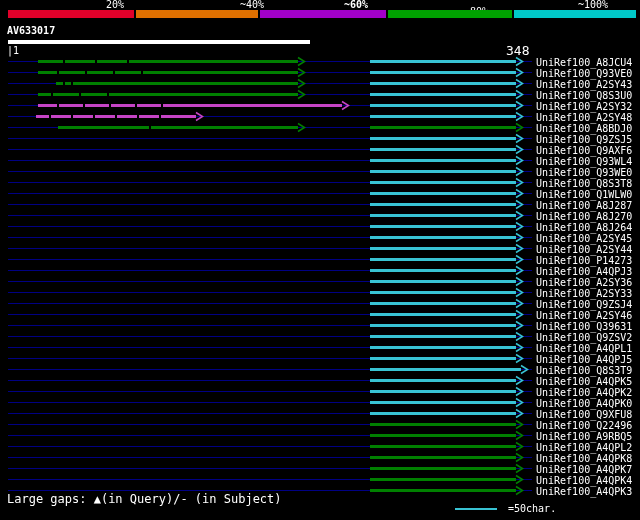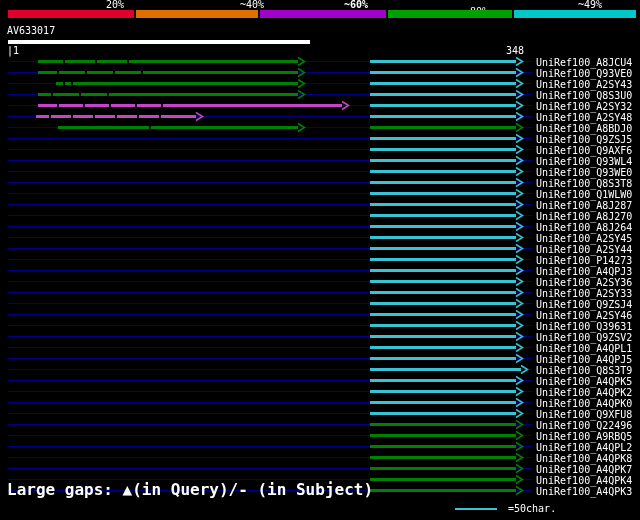--- a/index.html
+++ b/index.html
@@ -2,40 +2,40 @@
 <html><head>
 <meta charset="utf-8">
 <style>
   html,body{margin:0;padding:0;background:#000;}
   .screen{position:relative;width:640px;height:520px;background:#000;overflow:hidden;
           font-family:"DejaVu Sans Mono","Liberation Mono",monospace;color:#fff;}
   .abs{position:absolute;}
   .t10{font-size:10px;line-height:10px;white-space:pre;}
   .scale-labels{position:absolute;top:0;left:0;width:640px;height:24px;}
   .scale-bar{position:absolute;top:10px;left:0;width:640px;height:8px;}
-  .query-name{position:absolute;left:7px;top:26px;font-size:10px;line-height:10px;font-weight:normal;}
+  .query-name{position:absolute;left:7px;top:26px;font-size:10px;line-height:10px;font-weight:bold;}
   .query-bar{position:absolute;top:40px;height:4px;background:#fff;}
   .ruler-left{position:absolute;left:7px;top:46px;font-size:10px;line-height:10px;}
-  .ruler-right{position:absolute;left:506px;top:46px;font-size:10px;line-height:10px;}
+  .ruler-right{position:absolute;left:506px;top:46px;font-size:13px;line-height:10px;}
   svg.plot{position:absolute;left:0;top:0;}
-  .footer-note{position:absolute;left:7px;top:484px;font-size:16px;line-height:11px;font-weight:bold;}
+  .footer-note{position:absolute;left:7px;top:494px;font-size:12px;line-height:11px;}
   .scale-line{position:absolute;top:508px;height:2px;}
   .scale-text{position:absolute;left:500px;top:503px;font-size:10px;line-height:11px;margin-left:8px;}
 </style>
 </head>
 <body>
 
 <div class="screen">
 
   <div class="scale-labels">
       <div class="abs t10" style="left: 106px; top: 0px;">20%</div>
       <div class="abs t10" style="left: 240px; top: 0px;">~40%</div>
       <div class="abs t10" style="left: 344px; top: 0px; font-weight: bold;">~60%</div>
       <div class="abs t10" style="left: 464px; top: 7px; text-align: center;">~80%</div>
-      <div class="abs t10" style="left: 578px; top: 0px;">~49%</div>
+      <div class="abs t10" style="left: 578px; top: 0px;">~100%</div>
     </div>
   <div class="scale-bar">
       <div class="abs" style="left: 8px; top: 0px; width: 126px; height: 8px; background: rgb(225, 0, 42);"></div>
       <div class="abs" style="left: 136px; top: 0px; width: 122px; height: 8px; background: rgb(223, 112, 0);"></div>
       <div class="abs" style="left: 260px; top: 0px; width: 126px; height: 8px; background: rgb(161, 0, 200);"></div>
       <div class="abs" style="left: 388px; top: 0px; width: 124px; height: 8px; background: rgb(0, 160, 0);"></div>
       <div class="abs" style="left: 514px; top: 0px; width: 122px; height: 8px; background: rgb(0, 200, 200);"></div>
     </div>
 
   <div class="query-name">AV633017</div>

